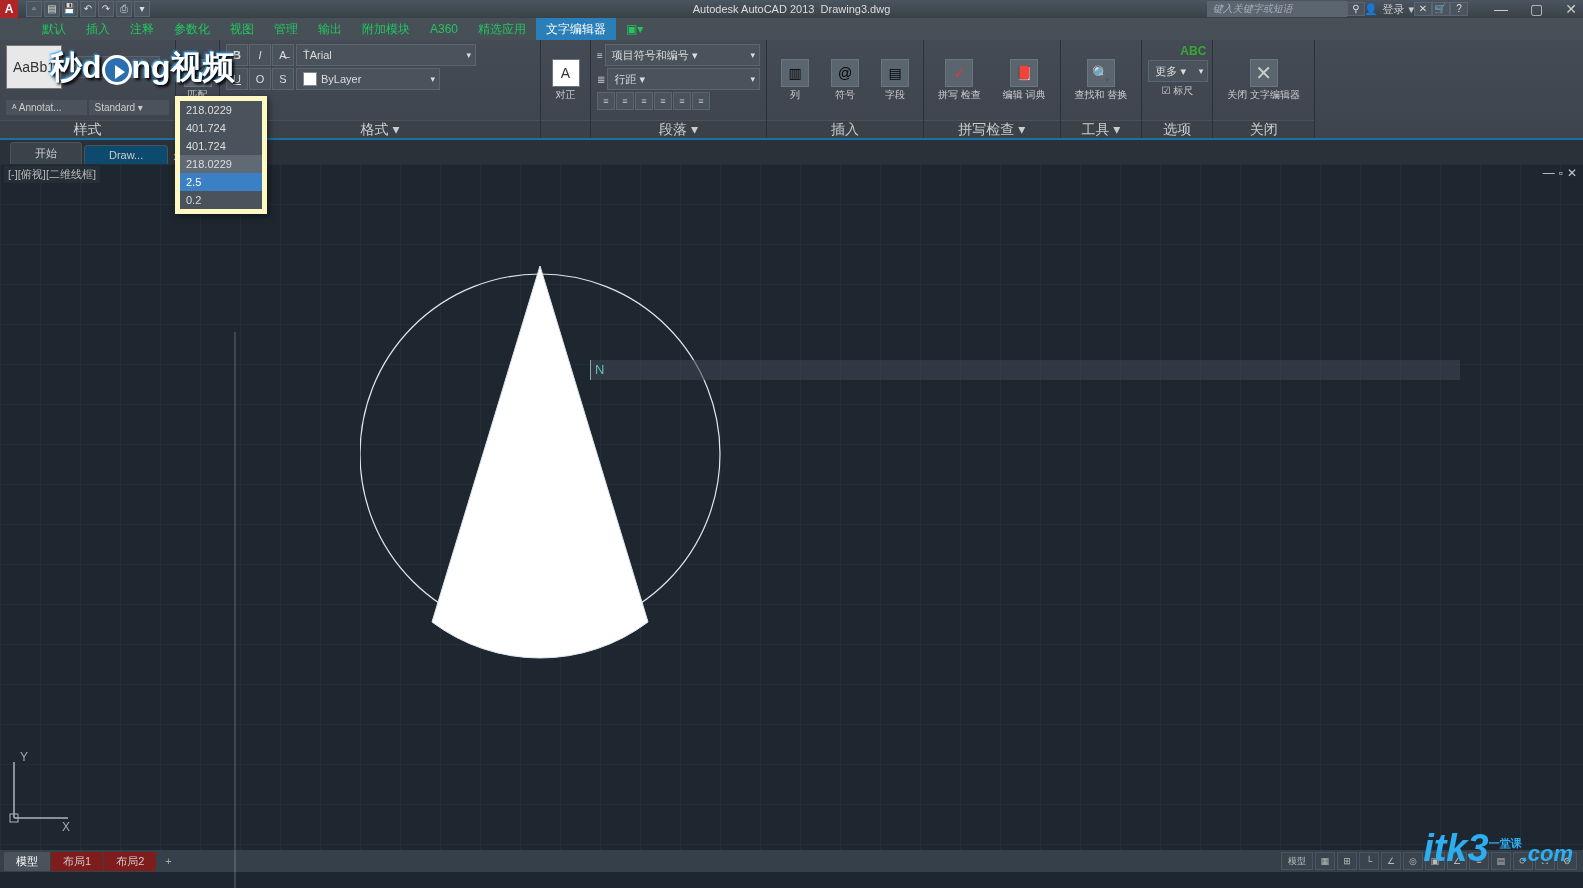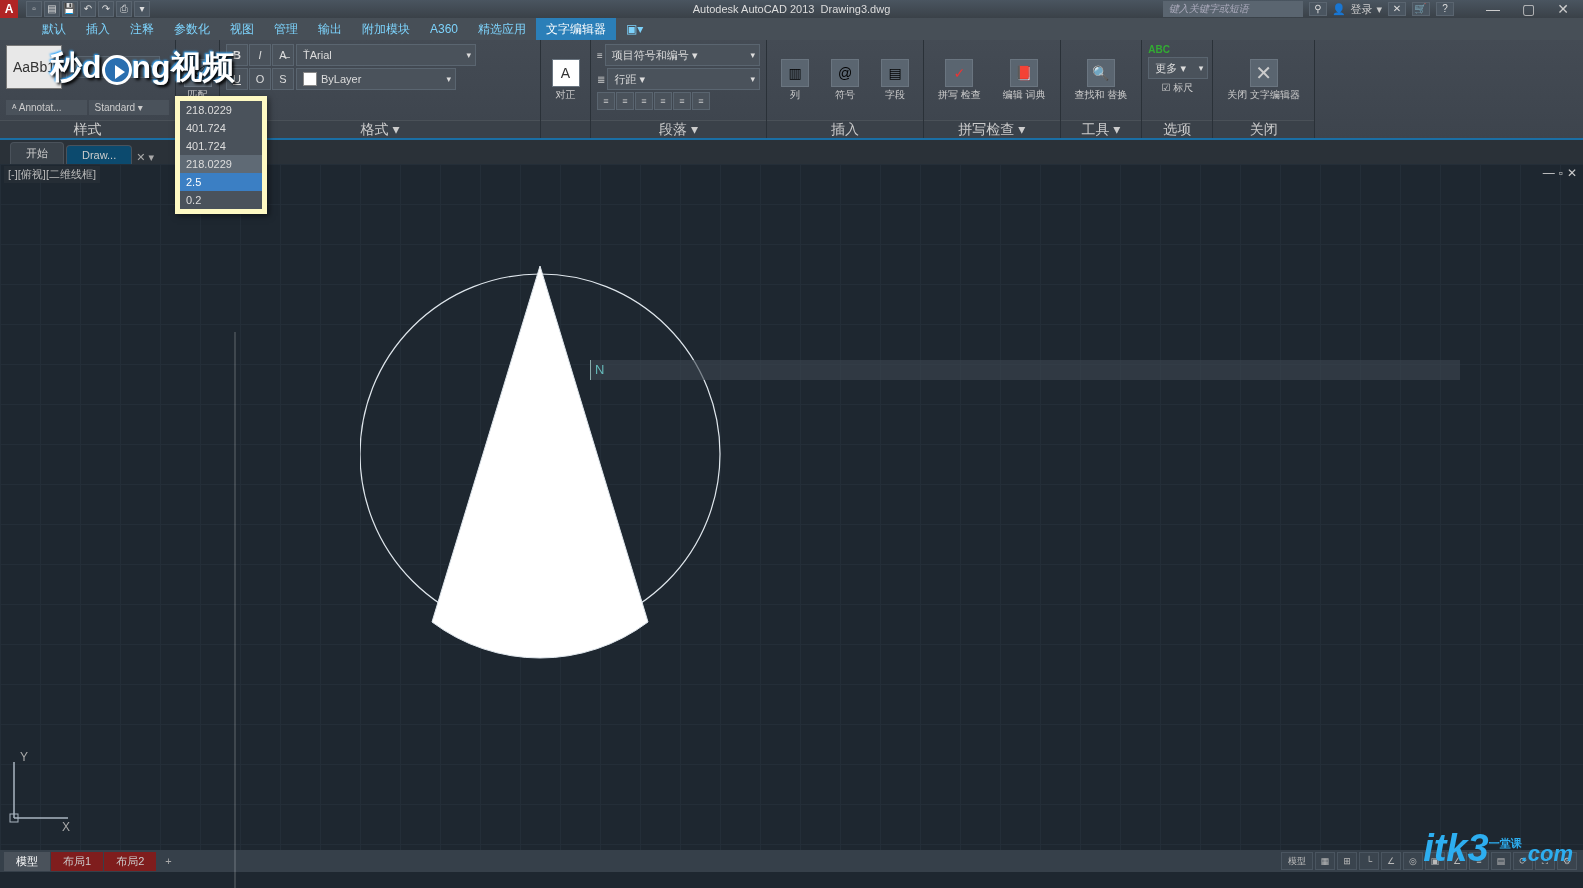--- a/index.html
+++ b/index.html
@@ -4,30 +4,30 @@
 <style>
 * { margin: 0; padding: 0; box-sizing: border-box; font-family: "Microsoft YaHei", Arial, sans-serif; }
 body { background: #1e2730; overflow: hidden; width: 1583px; height: 888px; }
 
 
 .titlebar { height: 18px; background: linear-gradient(#4a5560, #3a4148); display: flex; align-items: center; font-size: 11px; color: #ccc; position: relative; }
 .titlebar .app-icon { width: 18px; height: 18px; background: #b02525; color: #fff; font-weight: bold; text-align: center; line-height: 18px; font-size: 12px; margin-right: 4px; }
 .titlebar .qat { display: flex; gap: 2px; margin-left: 4px; }
 .titlebar .qat span { width: 16px; height: 16px; background: #4a5560; border: 1px solid #5a6570; font-size: 10px; text-align: center; line-height: 14px; color: #ddd; }
 .titlebar .title-center { position: absolute; left: 50%; transform: translateX(-50%); color: #ddd; }
-.titlebar .right-area { margin-left: auto; display: flex; align-items: center; gap: 6px; padding-right: 8px; }
+.titlebar .right-area { margin-left: auto; display: flex; align-items: center; }
 .titlebar .search-box { background: #5a6570; padding: 1px 6px; color: #aab; font-style: italic; width: 140px; font-size: 10px; }
 .titlebar .login { display: flex; align-items: center; gap: 4px; }
 .titlebar .tbtn { width: 18px; height: 14px; background: #4a5560; border: 1px solid #5a6570; text-align: center; line-height: 12px; font-size: 10px; color: #ddd; }
 .titlebar .win-controls { display: flex; gap: 10px; margin-left: 20px; }
 .titlebar .win-controls span { font-size: 14px; color: #ccc; padding: 0 6px; }
 
 
 .menubar { height: 22px; background: #474f57; display: flex; align-items: center; font-size: 12px; padding-left: 32px; }
-.menubar .menu-item { padding: 3px 10px; color: #7dd3fc; cursor: pointer; }
+.menubar .menu-item { padding: 3px 10px; color: #22c55e; cursor: pointer; }
 .menubar .menu-item.active { background: #2b7fb8; color: #fff; }
 
 
 .ribbon { height: 100px; background: linear-gradient(#444b54, #3d444d); display: flex; border-bottom: 2px solid #1a6fa5; position: relative; }
 .ribbon .panel { border-right: 1px solid #2a3138; display: flex; flex-direction: column; }
 .ribbon .panel-body { flex: 1; display: flex; align-items: center; padding: 4px 6px; gap: 4px; }
 .ribbon .panel-label { height: 18px; font-size: 14px; color: #ccc; text-align: center; background: #3a4149; border-top: 1px solid #4a5158; }
 .ribbon .big-btn { display: flex; flex-direction: column; align-items: center; padding: 2px 8px; }
 .ribbon .big-btn .icon { width: 28px; height: 28px; background: #5a6570; margin-bottom: 2px; border: 1px solid #6a7580; font-size: 14px; text-align: center; line-height: 26px; }
 .ribbon .big-btn .lbl { font-size: 10px; color: #ccc; text-align: center; line-height: 12px; }
@@ -39,42 +39,42 @@
 
 .panel-style .panel-body { flex-wrap: wrap; width: 175px; justify-content: space-between; }
 .panel-style .row { display: flex; gap: 2px; width: 100%; }
 .panel-style .annot-label { font-size: 10px; color: #ccc; background: #4a525b; padding: 2px 6px; flex: 1; }
 
 
 .panel-format .panel-body { flex-direction: column; align-items: stretch; width: 320px; gap: 2px; }
 .panel-format .row { display: flex; gap: 2px; align-items: center; }
 .panel-format .boldset { display: flex; gap: 1px; }
 .panel-format .fontsel { width: 180px; }
-.panel-format .layersel { width: 160px; }
+.panel-format .layersel { width: 144px; }
 .panel-format .cleansel { width: 150px; }
 .panel-format .swatch { width: 14px; height: 14px; background: #fff; border: 1px solid #888; display: inline-block; margin-right: 4px; }
 
 
 .panel-para .panel-body { flex-direction: column; width: 175px; align-items: stretch; gap: 2px; }
 .panel-para .row { display: flex; gap: 2px; align-items: center; }
 .panel-para .aligns { display: flex; gap: 1px; }
 .panel-para .aligns span { width: 18px; height: 18px; background: #4a525b; border: 1px solid #5a6570; font-size: 9px; text-align: center; line-height: 16px; color: #ccc; }
 
 
 .panel-insert .panel-body, .panel-spell .panel-body, .panel-tools .panel-body, .panel-options .panel-body, .panel-close .panel-body { gap: 6px; }
 
 
 .size-dropdown { position: absolute; top: 96px; left: 175px; width: 92px; background: #4a525b; border: 5px solid #fef9c3; z-index: 100; box-shadow: 2px 2px 6px rgba(0,0,0,0.5); }
 .size-dropdown .dd-item { padding: 3px 6px; font-size: 11px; color: #ddd; cursor: pointer; }
 .size-dropdown .dd-item.highlight { background: #3b7fc4; color: #fff; }
 .size-dropdown .dd-item.hover { background: #5f6a75; }
 
 
 .filetabs { height: 24px; background: #2a3138; display: flex; align-items: flex-end; padding-left: 10px; gap: 2px; }
-.filetabs .tab { padding: 3px 15px; font-size: 11px; background: #3a424a; color: #ccc; border-radius: 4px 4px 0 0; border: 1px solid #4a525b; border-bottom: none; }
+.filetabs .tab { padding: 3px 24px; font-size: 11px; background: #3a424a; color: #ccc; border-radius: 4px 4px 0 0; border: 1px solid #4a525b; border-bottom: none; }
 .filetabs .tab.active { background: #0c4a6e; }
 .filetabs .tab-add { width: 22px; text-align: center; color: #aaa; font-size: 11px; }
 
 
 .canvas-area { position: relative; height: 686px; background: #1e2730; }
 .canvas-area .grid { position: absolute; inset: 0; background-image: linear-gradient(#2a3540 1px, transparent 1px), linear-gradient(90deg, #2a3540 1px, transparent 1px); background-size: 40px 40px; opacity: 0.5; }
 .canvas-area .view-label { position: absolute; top: 2px; left: 4px; font-size: 11px; color: #bbb; background: rgba(40,48,56,0.7); padding: 1px 4px; }
 .canvas-area .doc-controls { position: absolute; top: 2px; right: 6px; display: flex; gap: 4px; color: #ccc; font-size: 12px; }
 .canvas-area svg.drawing { position: absolute; left: 360px; top: 100px; }
 .canvas-area .text-cursor-box { position: absolute; left: 590px; top: 196px; height: 20px; width: 870px; background: rgba(60,70,80,0.6); border-left: 1px solid #8aa; }
@@ -270,21 +270,21 @@
           <div class="icon">🔍</div>
           <div class="lbl">查找和
 替换</div>
         </div>
     </div>
     <div class="panel-label">工具 ▾</div>
   </div>
 
   <div class="panel panel-options">
     <div class="panel-body" style="flex-direction:column;align-items:stretch;gap:2px;width:70px">
-      <div style="font-size:10px;color:#3a3;font-weight:bold;text-align:left">ABC</div>
+      <div style="font-size:12px;color:#3a3;font-weight:bold;text-align:right">ABC</div>
       <div class="dropdown" style="width:60px">更多 ▾</div>
       <div style="font-size:10px;color:#ccc;text-align:center">☑ <span>标尺</span></div>
     </div>
     <div class="panel-label">选项</div>
   </div>
 
   <div class="panel panel-close">
     <div class="panel-body">
       <div class="big-btn">
           <div class="icon" style="color:#ccc;font-size:20px">✕</div>

